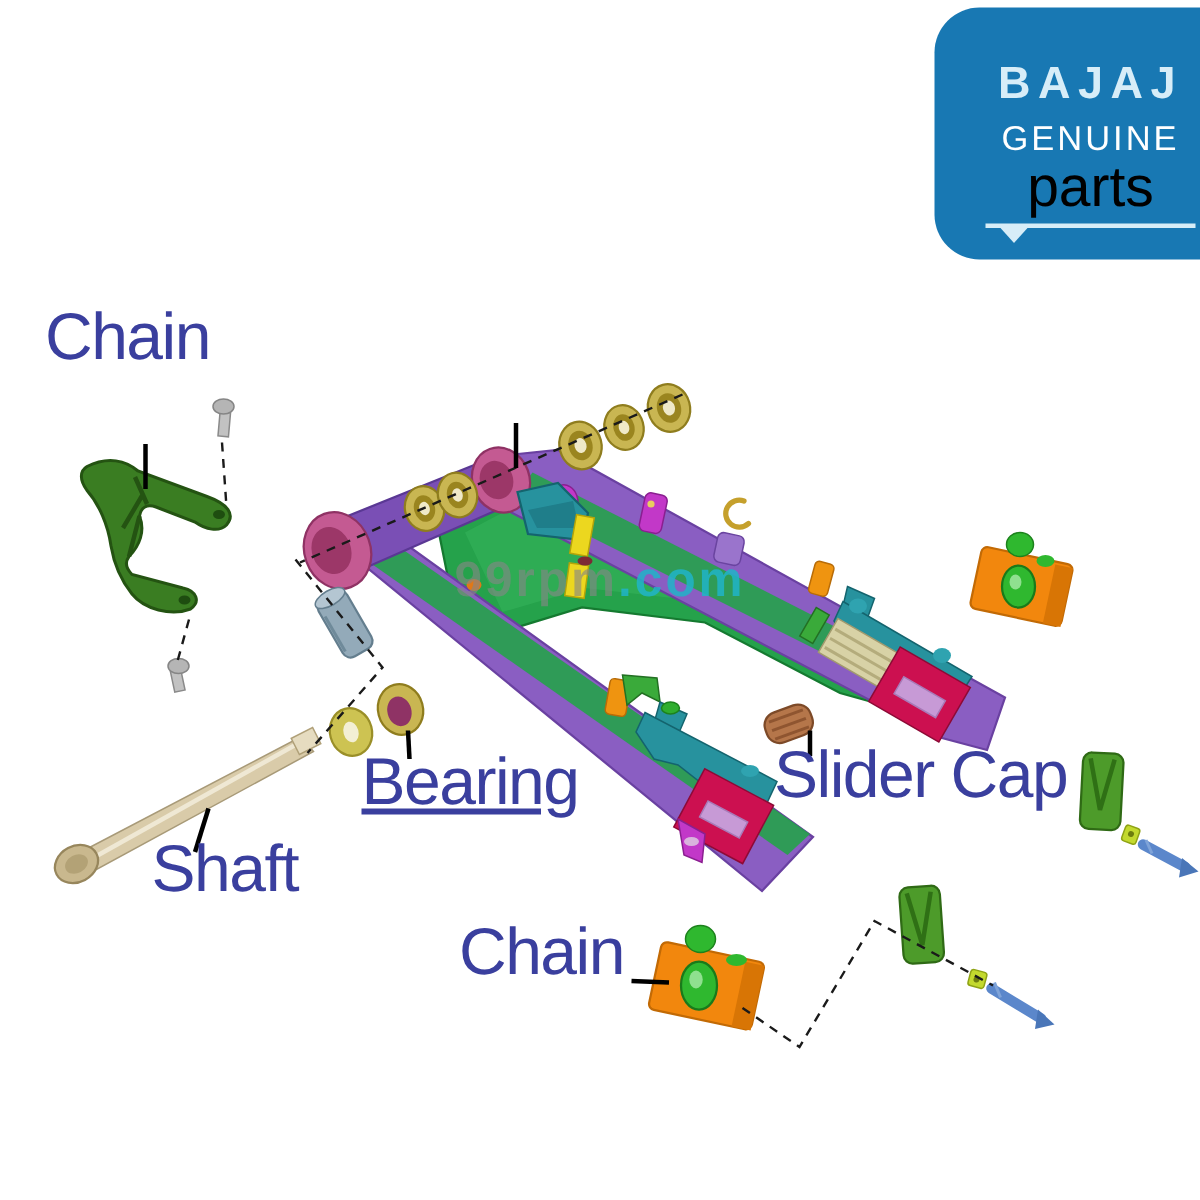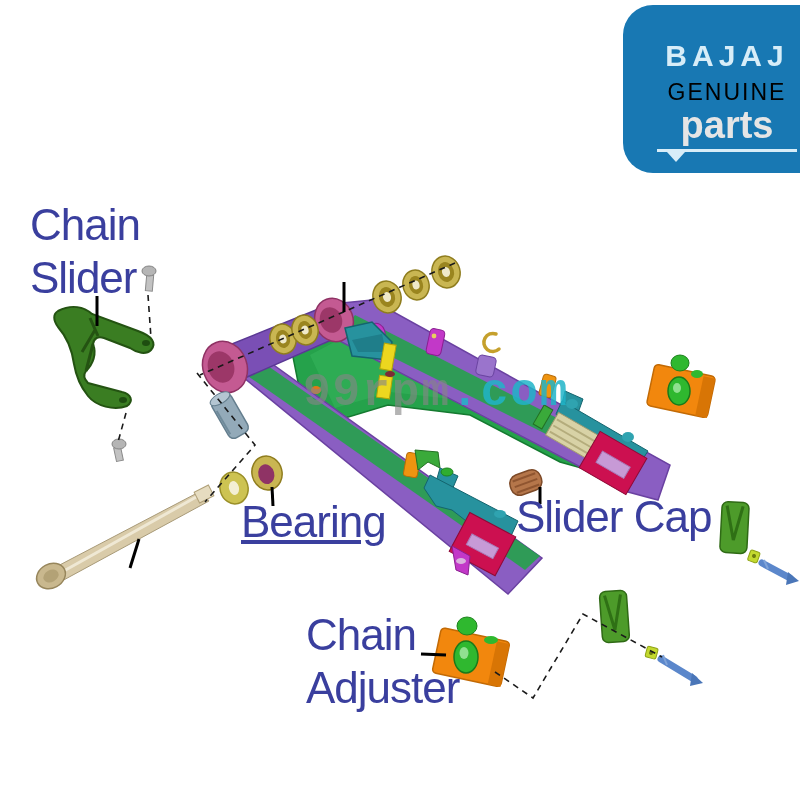--- a/index.html
+++ b/index.html
@@ -1,31 +1,31 @@
 <!DOCTYPE html>
 <html><head>
 <meta charset="utf-8">
 <style>
   html,body{margin:0;padding:0;background:#ffffff;}
   #stage{position:relative;width:800px;height:800px;background:#ffffff;overflow:hidden;
          font-family:"Liberation Sans",sans-serif;}
   #diagram-svg{position:absolute;left:0;top:0;z-index:1;}
   .part-label{position:absolute;z-index:3;color:#3a3f9e;font-size:44px;font-weight:400;
               letter-spacing:-1px;line-height:53px;white-space:nowrap;}
-  .watermark{position:absolute;left:303px;top:367px;z-index:2;font-size:46px;font-weight:700;
-             letter-spacing:2px;white-space:nowrap;font-family:Liberation Mono, monospace;}
+  .watermark{position:absolute;left:303px;top:367px;z-index:2;font-size:33px;font-weight:700;
+             letter-spacing:2px;white-space:nowrap;}
   .watermark .wm-main{color:rgba(134,134,134,0.62);}
   .watermark .wm-suffix{color:rgba(32,180,200,0.85);}
   .logo{position:absolute;left:623px;top:5px;width:208px;height:168px;background:#1878b3;
         border-radius:30px;z-index:4;display:flex;flex-direction:column;align-items:center;
         padding-top:36px;box-sizing:border-box;}
   .logo-brand{color:#d7edf8;font-size:30px;font-weight:700;letter-spacing:5px;line-height:1;}
-  .logo-genuine{color:#000000;font-size:23px;font-weight:400;letter-spacing:2px;line-height:1;
+  .logo-genuine{color:#ffffff;font-size:23px;font-weight:400;letter-spacing:2px;line-height:1;
                 margin-top:10px;}
-  .logo-parts{color:#e5e5e5;font-size:38px;font-weight:700;line-height:1;margin-top:2px;}
+  .logo-parts{color:#000000;font-size:38px;font-weight:400;line-height:1;margin-top:2px;}
   .logo-underline{position:relative;width:140px;height:3px;background:#d7edf8;margin-top:5px;}
   .logo-underline::after{content:"";position:absolute;left:10px;top:3px;width:0;height:0;
       border-left:9px solid transparent;border-right:9px solid transparent;
       border-top:10px solid #d7edf8;}
 </style>
 </head>
 <body>
 
 <div id="stage">
 
@@ -255,27 +255,26 @@
     <line x1="421" y1="654" x2="446" y2="655"></line>
   </g>
 </svg>
 
   <div class="watermark">
     <span class="wm-main">99rpm</span><span class="wm-suffix">.com</span>
   </div>
 
   <div class="part-label" style="left:30px;top:198px;">
     <div>Chain</div>
-    <div>Slider</div>
   </div>
   <div class="part-label" style="left:241px;top:495px;text-decoration:underline;">Bearing</div>
+  <div class="part-label" style="left:101px;top:553px;">Shaft</div>
   <div class="part-label" style="left:516px;top:490px;">Slider Cap</div>
   <div class="part-label" style="left:306px;top:608px;">
     <div>Chain</div>
-    <div>Adjuster</div>
   </div>
 
   <div class="logo">
     <div class="logo-brand">BAJAJ</div>
     <div class="logo-genuine">GENUINE</div>
     <div class="logo-parts">parts</div>
     <div class="logo-underline"></div>
   </div>
 
 </div>

